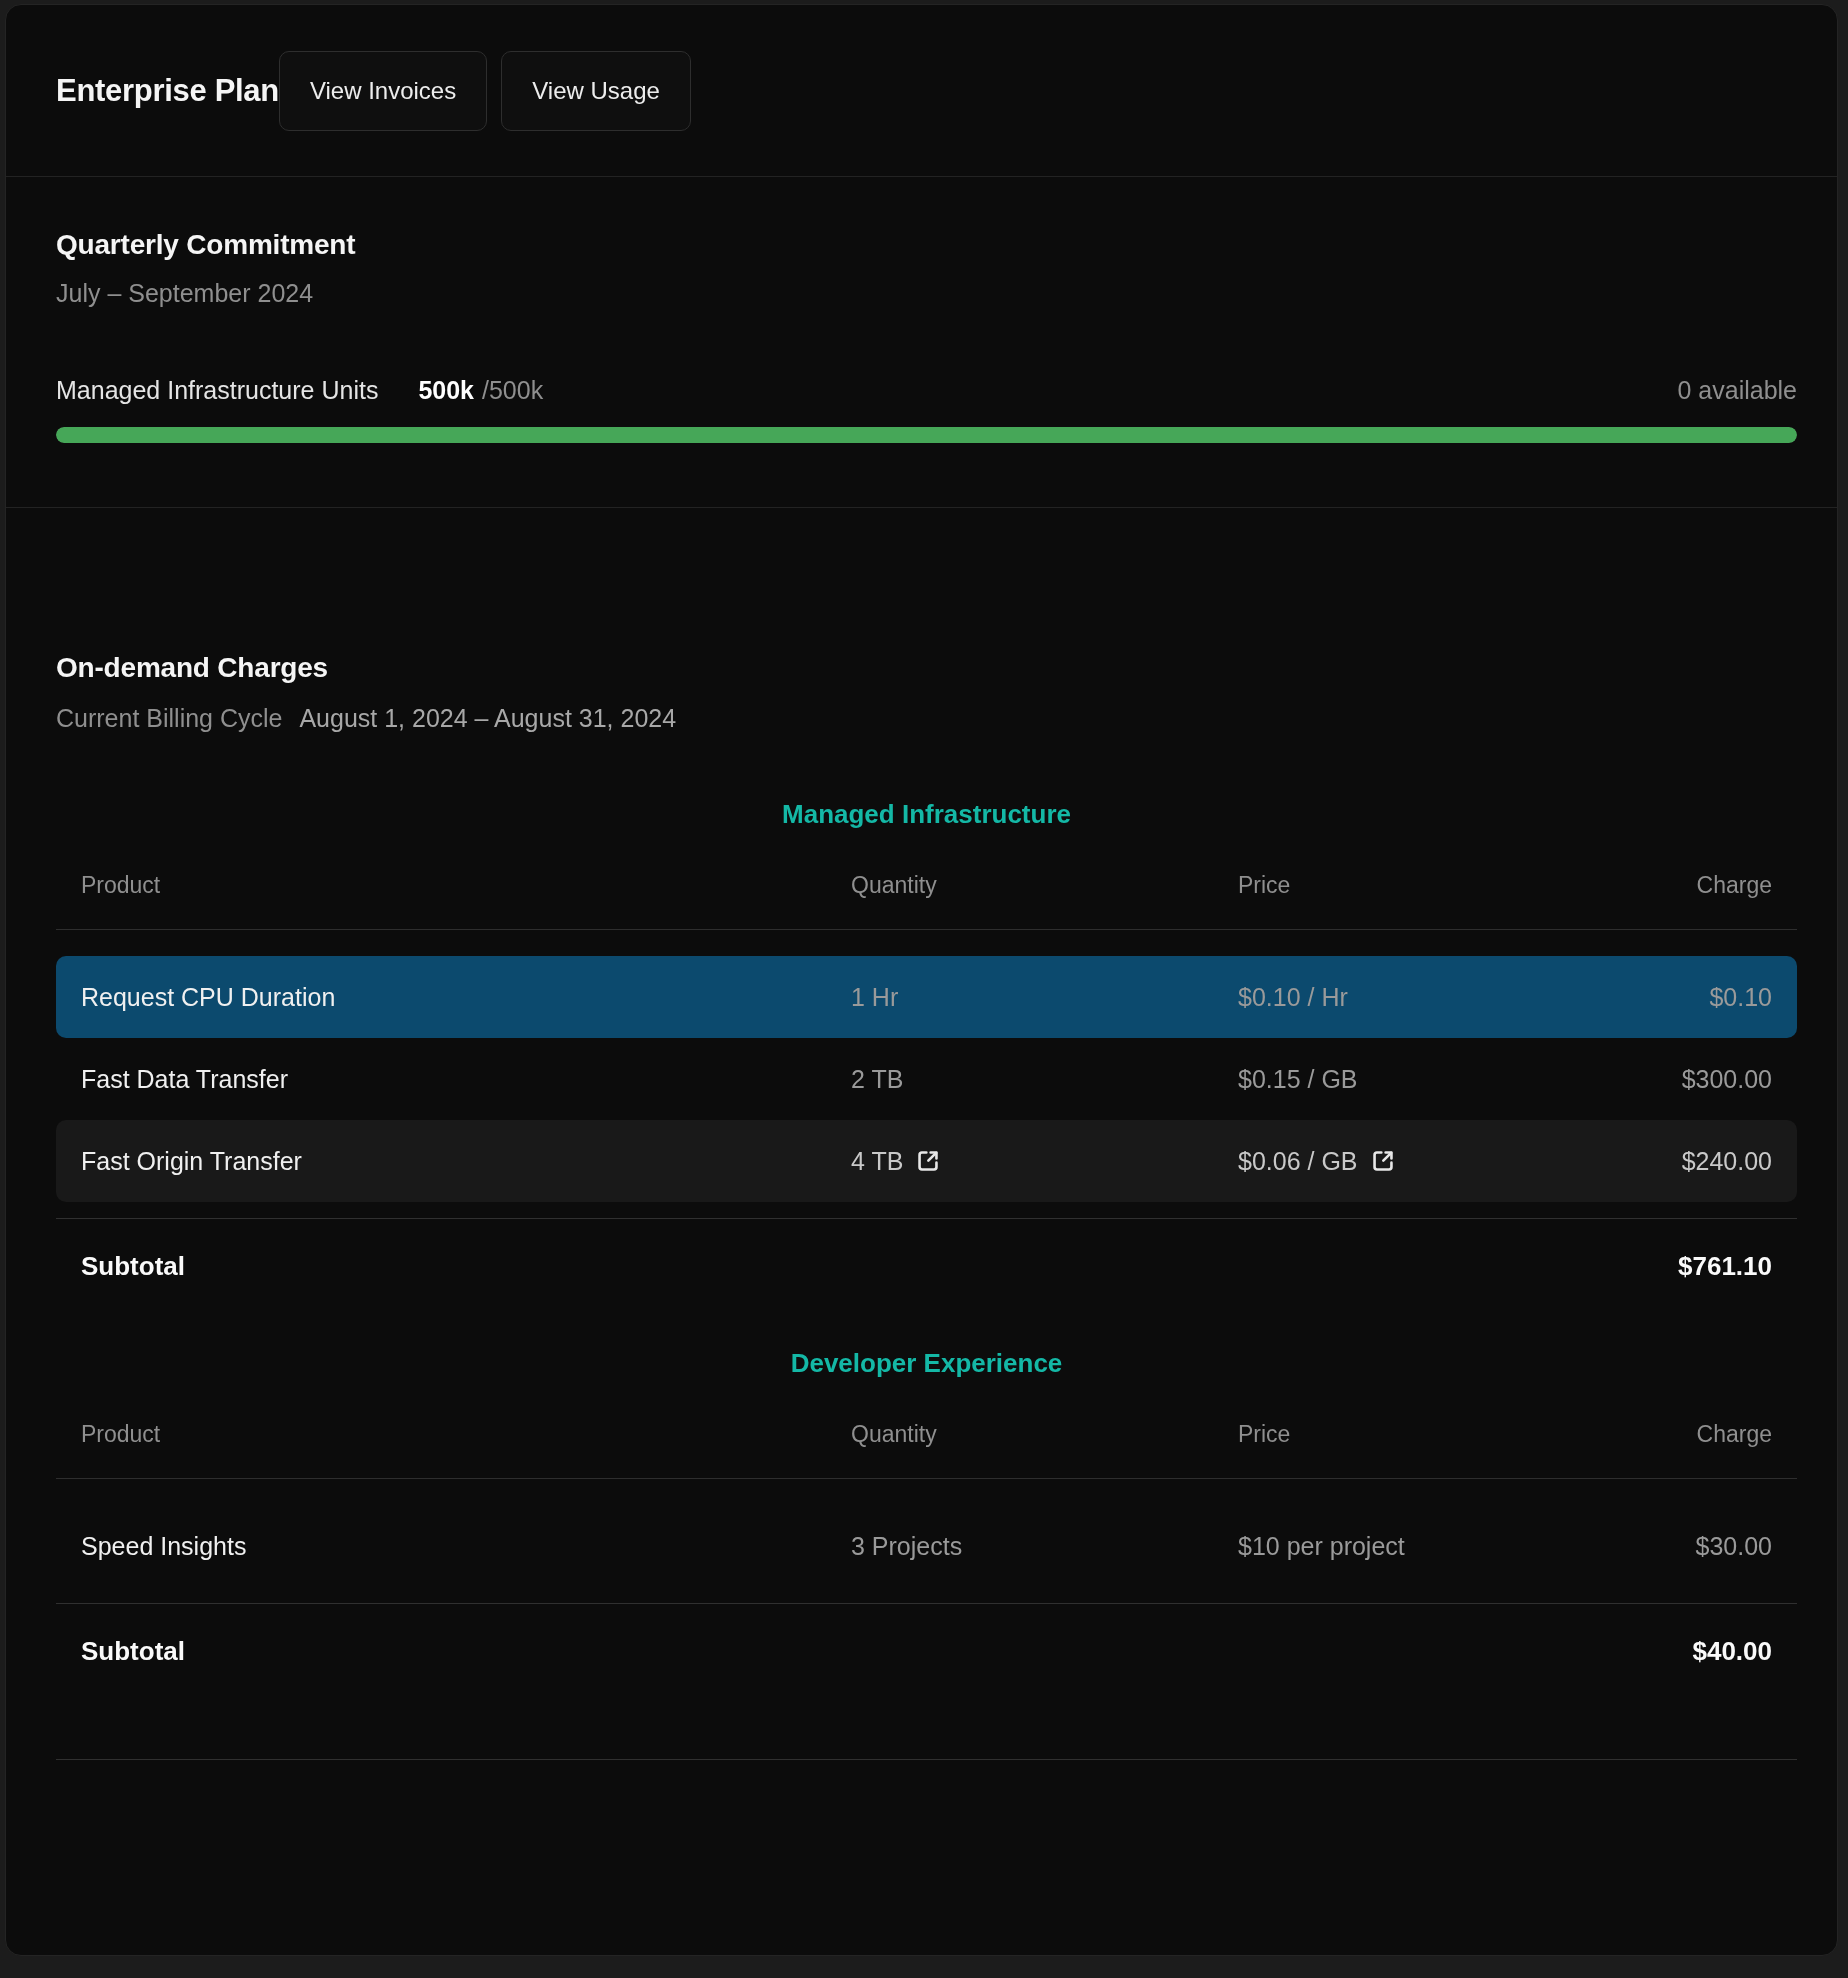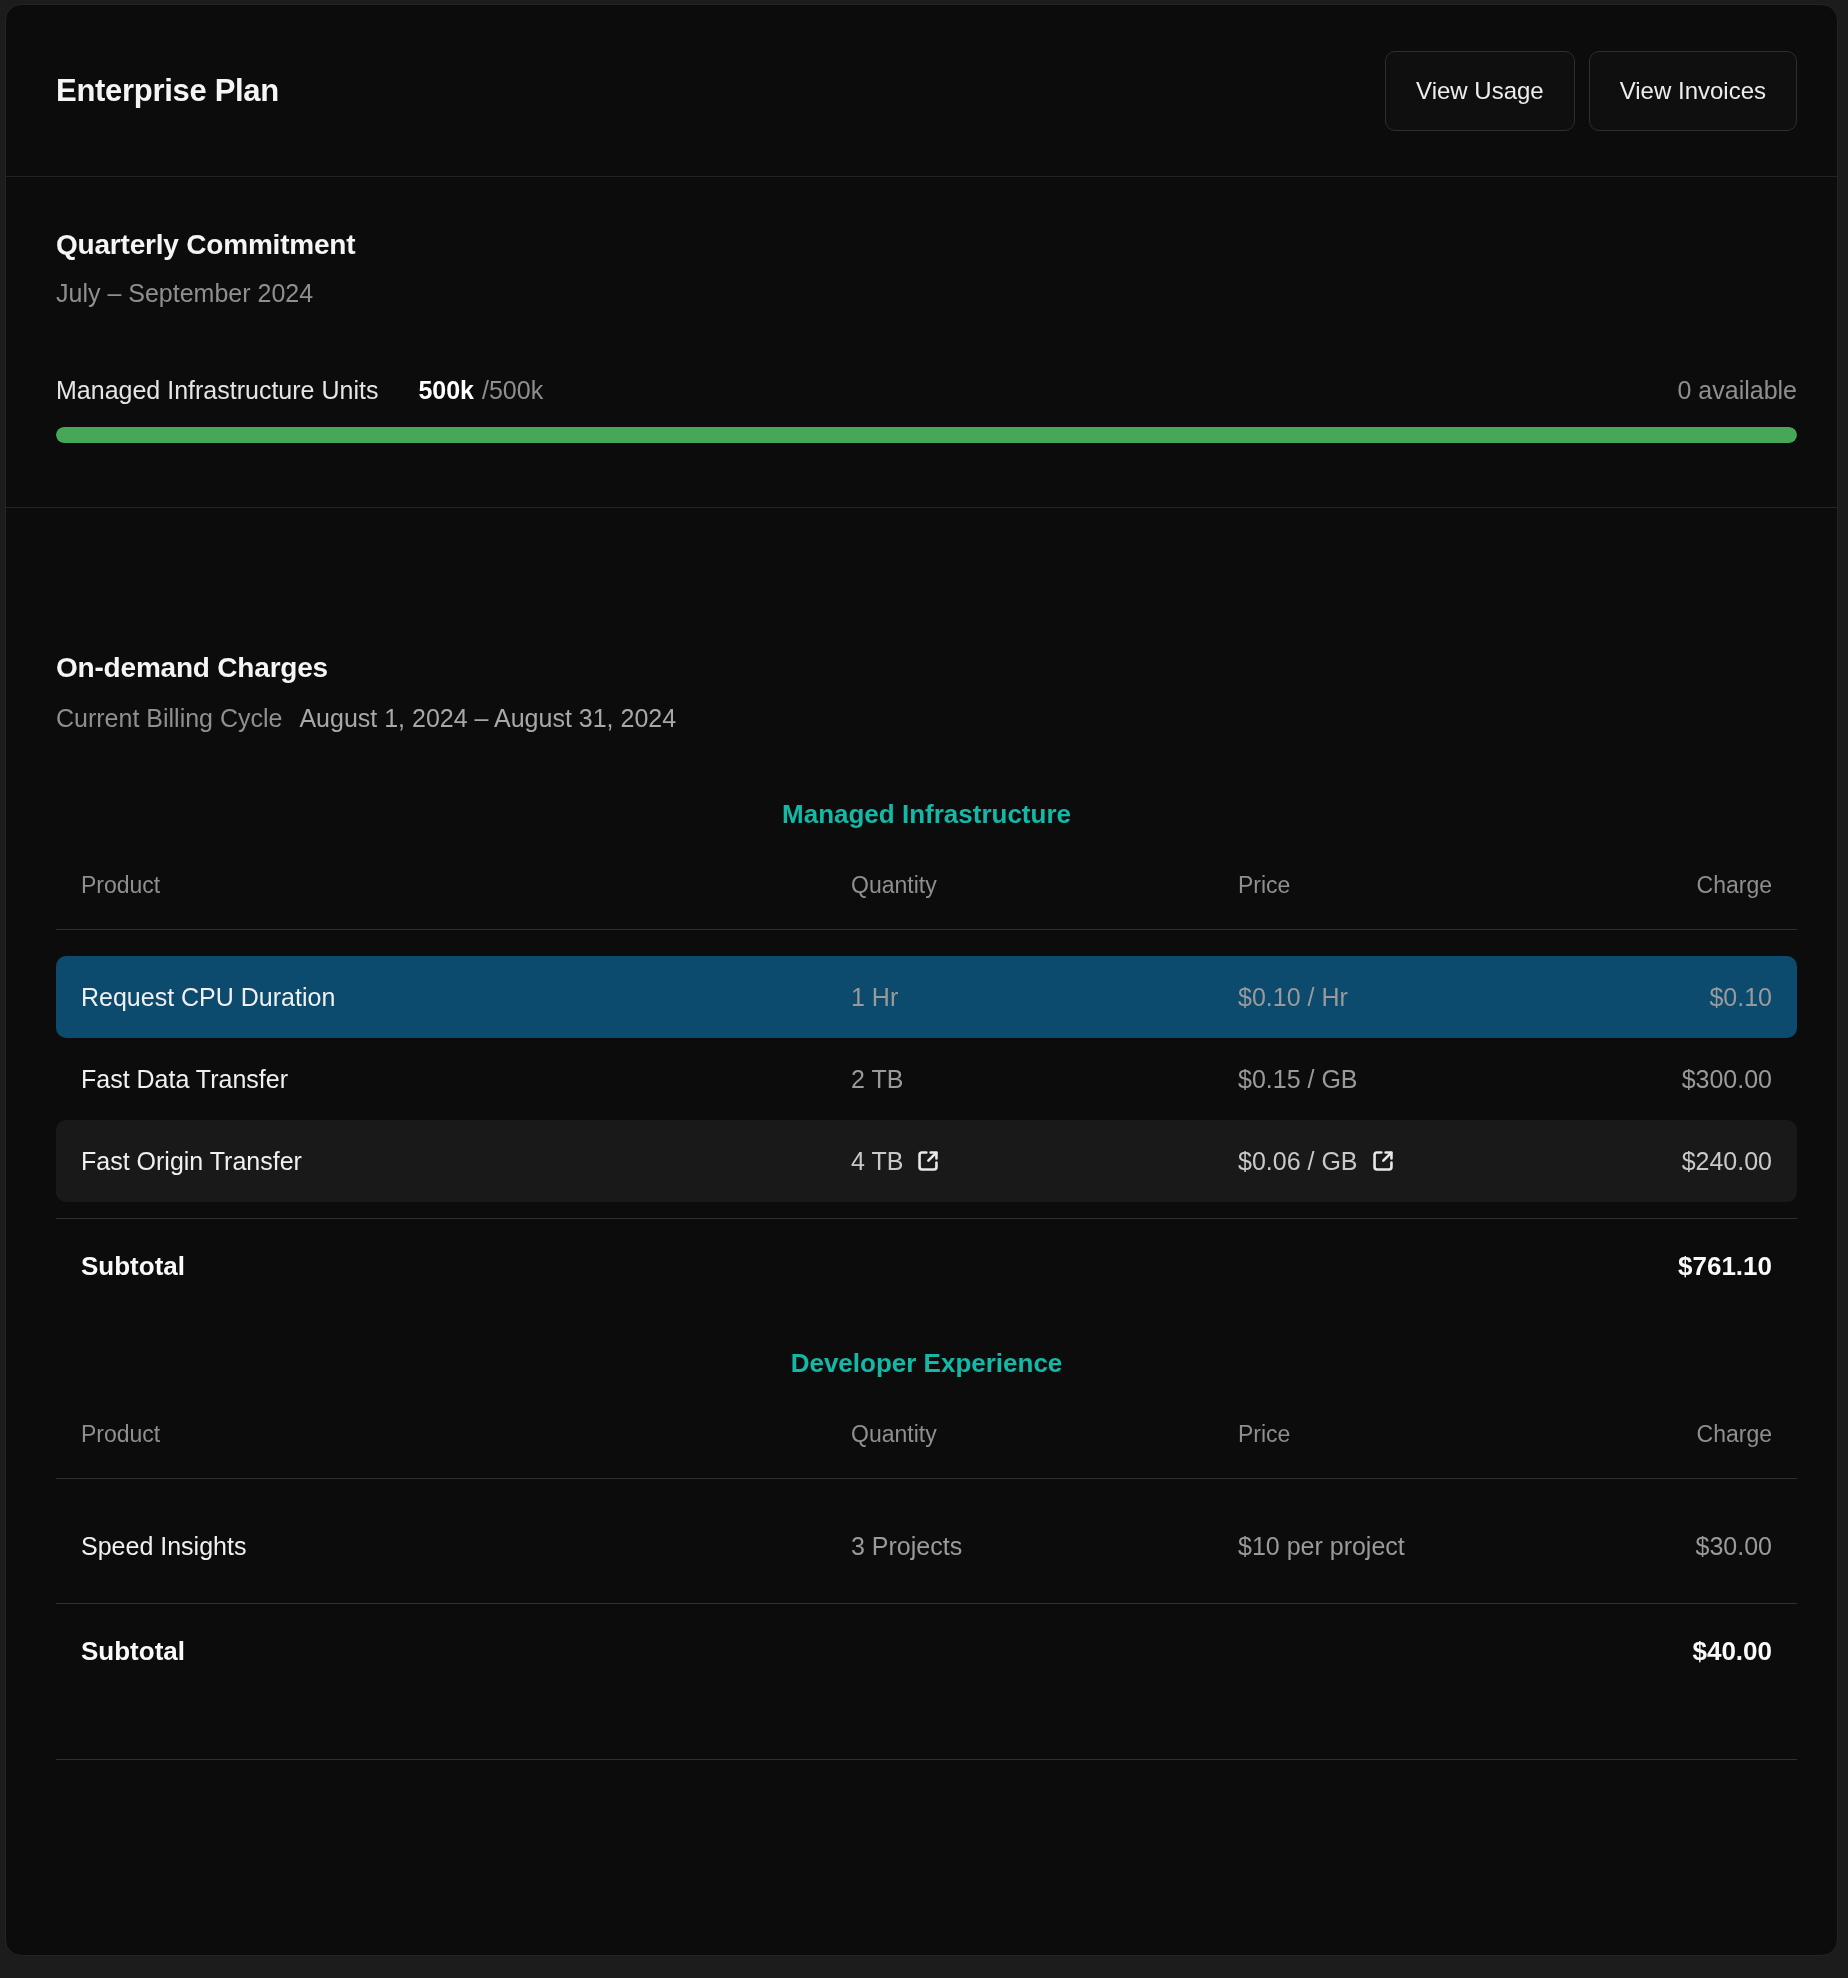--- a/index.html
+++ b/index.html
@@ -13,21 +13,21 @@
     position: absolute;
     left: 5px; top: 4px; right: 10px; bottom: 22px;
     background: #0c0c0c;
     border: 1px solid #242424;
     border-radius: 16px;
     color: #ededed;
     overflow: hidden;
   }
   
   .header {
-    display: flex; align-items: center; justify-content: space-between;
+    display: flex; align-items: center; 
     height: 172px;
     padding: 0 40px 0 50px;
     border-bottom: 1px solid #232323;
   }
   .page-title {
     font-size: 31px; font-weight: 700; letter-spacing: -0.3px; color: #f5f5f5;
   }
   .header-actions { display: flex; gap: 14px; }
   .btn {
     height: 80px;
@@ -116,22 +116,22 @@
   .total-amount { font-weight: 700; color: #ffffff; }
 </style>
 </head>
 <body>
 
 <div class="card">
 
   <div class="header">
     <div class="page-title">Enterprise Plan</div>
     <div class="header-actions">
+      <button class="btn">View Invoices</button>
       <button class="btn">View Usage</button>
-      <button class="btn">View Invoices</button>
     </div>
   </div>
 
   <div class="commitment">
     <div class="section-title">Quarterly Commitment</div>
     <div class="period">July – September 2024</div>
     <div class="metric-row">
       <div class="metric-left">
         <span class="metric-label">Managed Infrastructure Units</span>
         <span class="metric-used">500k</span>

